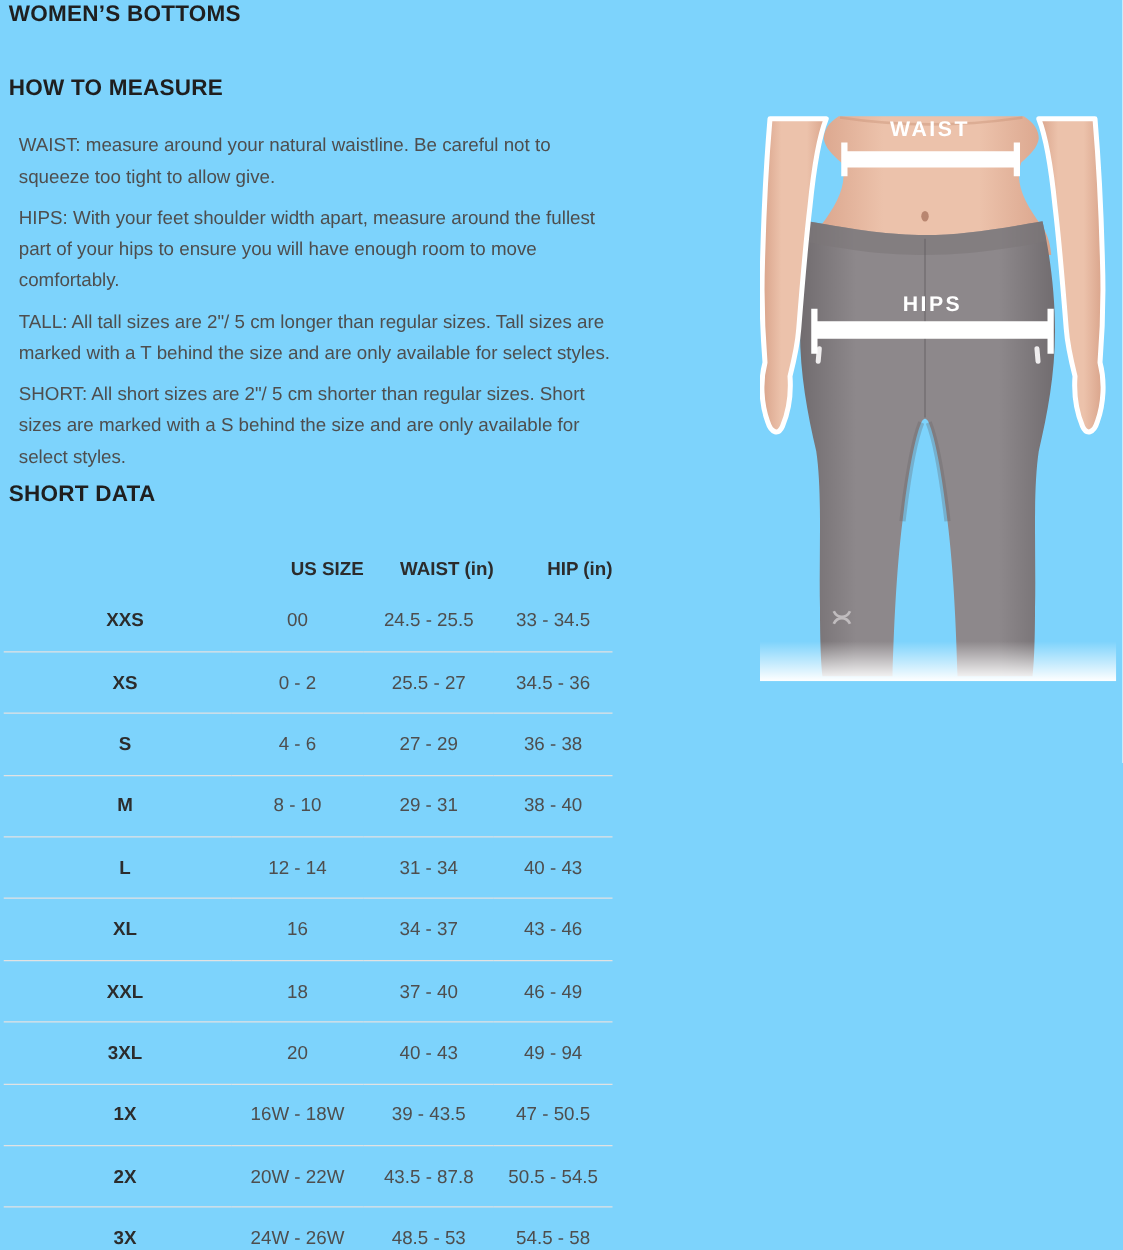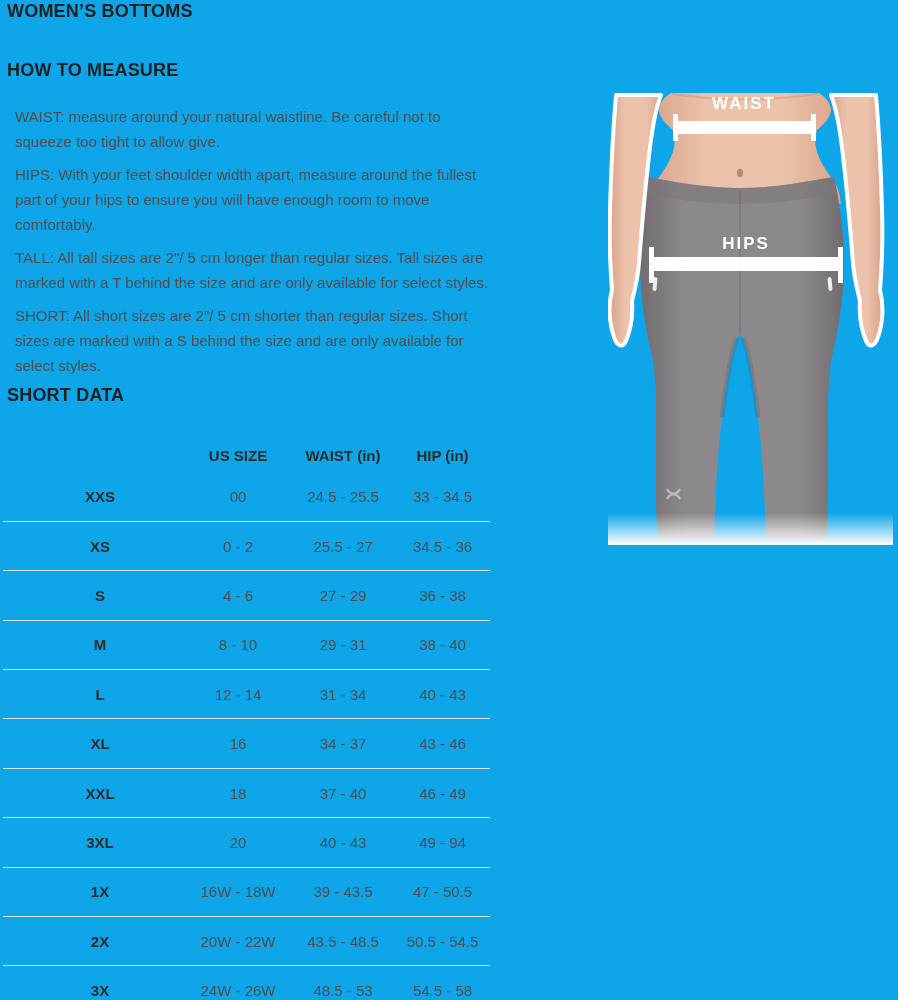--- a/index.html
+++ b/index.html
@@ -1,20 +1,20 @@
 <!DOCTYPE html>
 <html><head>
 <meta charset="utf-8">
 <style>
   html, body { margin: 0; padding: 0; background: #ffffff; }
   .page {
     position: relative;
     width: 898px;
     height: 1000px;
-    background: #0ea5e9;
+    background: #7dd3fc;
     overflow: hidden;
     font-family: "Liberation Sans", sans-serif;
     color: #1f1f1f;
   }
   .h1 {
     position: absolute; left: 7px; top: 1px; margin: 0;
     font-size: 18px; line-height: 21px; font-weight: bold;
     color: #1f1f1f; letter-spacing: 0.2px;
   }
   .h2 {
@@ -33,21 +33,21 @@
     position: absolute; left: 3px; top: 438px; width: 487px;
     border-collapse: collapse; table-layout: fixed;
     font-size: 15px;
   }
   table.size col.c0 { width: 182px; }
   table.size col.c1 { width: 106px; }
   table.size col.c2 { width: 104px; }
   table.size col.c3 { width: 95px; }
   table.size thead th {
     height: 34px; padding: 0; vertical-align: middle;
-    font-weight: bold; color: #2c2c2c; text-align: center; font-size: 15px;
+    font-weight: bold; color: #2c2c2c; text-align: right; font-size: 15px;
   }
   table.size tbody tr { height: 49.4px; }
   table.size tbody th, table.size tbody td {
     padding: 0; vertical-align: middle; text-align: center;
     border-bottom: 1px solid #e2e2e2;
   }
   table.size tbody th {
     font-weight: bold; color: #2c2c2c; padding-left: 12px;
   }
   table.size tbody td { color: #4e4e4e; }
@@ -146,21 +146,21 @@
         </tr>
         <tr>
           <th>1X</th>
           <td>16W - 18W</td>
           <td>39 - 43.5</td>
           <td>47 - 50.5</td>
         </tr>
         <tr>
           <th>2X</th>
           <td>20W - 22W</td>
-          <td>43.5 - 48.5</td>
+          <td>43.5 - 87.8</td>
           <td>50.5 - 54.5</td>
         </tr>
         <tr>
           <th>3X</th>
           <td>24W - 26W</td>
           <td>48.5 - 53</td>
           <td>54.5 - 58</td>
         </tr>
       </tbody>
   </table>

